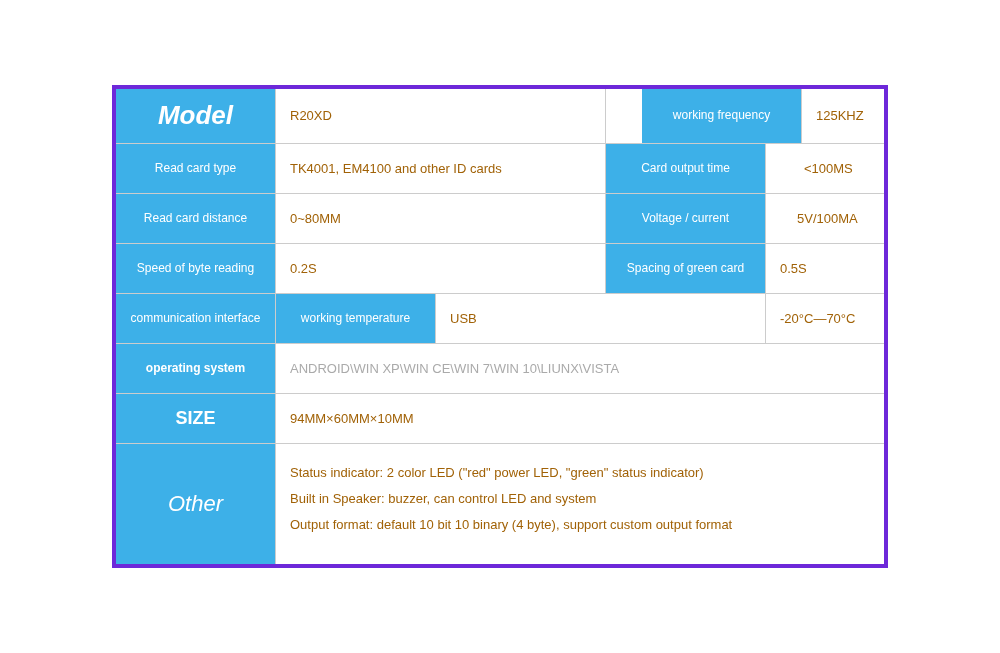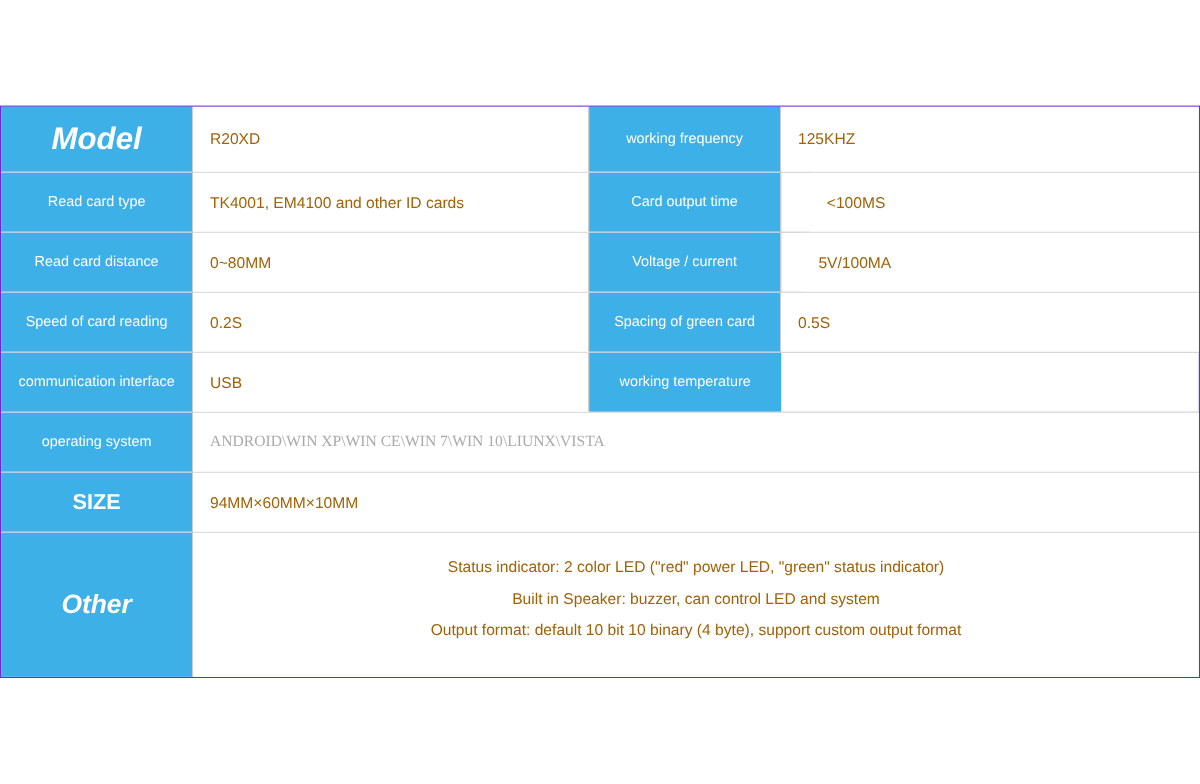--- a/index.html
+++ b/index.html
@@ -6,22 +6,22 @@
     body {
       font-family: Arial, sans-serif;
       background: #fff;
       display: flex;
       justify-content: center;
       align-items: center;
       min-height: 653px;
       width: 1000px;
     }
     .container {
-      border: 1px solid #6d28d9;
-      width: 1000px;
+      border: 4px solid #6d28d9;
+      width: 776px;
     }
     .row-wrapper {
       display: flex;
       border-bottom: 1px solid #ccc;
       min-height: 50px;
     }
     .row-wrapper:last-child {
       border-bottom: none;
     }
     .cell {
@@ -49,55 +49,56 @@
       padding-left: 14px;
     }
   </style>
 </head>
 <body>
 
 <div class="container" id="spec-container">
 <div class="row-wrapper">
       <div class="cell blue" style="width:160px;min-width:160px;font-size:26px;font-weight:bold;font-style:italic;">Model</div>
       <div class="cell white" style="width:330px;min-width:330px;">R20XD</div>
-      <div class="cell blue" style="width:160px;min-width:160px;font-size:12px;">working frequency</div>
+      <div class="cell blue" style="width:160px;min-width:160px;font-size:12px;margin-left:36px;">working frequency</div>
       <div class="cell white" style="flex:1;">125KHZ</div>
     </div>
     <div class="row-wrapper">
       <div class="cell blue" style="width:160px;min-width:160px;font-size:12px;">Read card type</div>
       <div class="cell white" style="width:330px;min-width:330px;">TK4001, EM4100 and other ID cards</div>
       <div class="cell blue" style="width:160px;min-width:160px;font-size:12px;">Card output time</div>
       <div class="cell white" style="flex:1;margin-left:24px;">&lt;100MS</div>
     </div>
     <div class="row-wrapper">
       <div class="cell blue" style="width:160px;min-width:160px;font-size:12px;">Read card distance</div>
       <div class="cell white" style="width:330px;min-width:330px;text-align:right;">0~80MM</div>
       <div class="cell blue" style="width:160px;min-width:160px;font-size:12px;text-align:right;">Voltage / current</div>
       <div class="cell white" style="flex:1;margin-left:17px;">5V/100MA</div>
     </div>
     <div class="row-wrapper">
-      <div class="cell blue" style="width:160px;min-width:160px;font-size:12px;">Speed of card reading</div>
+      <div class="cell blue" style="width:160px;min-width:160px;font-size:12px;">Speed of byte reading</div>
       <div class="cell white" style="width:330px;min-width:330px;">0.2S</div>
       <div class="cell blue" style="width:160px;min-width:160px;font-size:12px;">Spacing of green card</div>
       <div class="cell white" style="flex:1;">0.5S</div>
     </div>
     <div class="row-wrapper">
       <div class="cell blue" style="width:160px;min-width:160px;font-size:12px;">communication interface</div>
+      <div class="cell blue" style="width:160px;min-width:160px;font-size:12px;">working temperature</div>
       <div class="cell white" style="width:330px;min-width:330px;">USB</div>
-      <div class="cell blue" style="width:160px;min-width:160px;font-size:12px;">working temperature</div>
+      <div class="cell white" style="flex:1;">-20°C—70°C</div>
     </div>
     <div class="row-wrapper">
-      <div class="cell blue" style="width:160px;min-width:160px;font-size:12px;">operating system</div>
-      <div class="cell white" style="flex:1;color:#aaa;font-family:Liberation Serif, serif;">ANDROID\WIN XP\WIN CE\WIN 7\WIN 10\LIUNX\VISTA</div>
+      <div class="cell blue" style="width:160px;min-width:160px;font-size:12px;font-weight:bold;">operating system</div>
+      <div class="cell white" style="flex:1;color:#aaa;">ANDROID\WIN XP\WIN CE\WIN 7\WIN 10\LIUNX\VISTA</div>
     </div>
     <div class="row-wrapper">
       <div class="cell blue" style="width:160px;min-width:160px;font-size:18px;font-weight:bold;">SIZE</div>
       <div class="cell white" style="flex:1;">94MM×60MM×10MM</div>
     </div>
     <div class="row-wrapper" style="min-height: 120px;">
-      <div class="cell blue" style="width:160px;min-width:160px;font-size:22px;font-weight:bold;font-style:italic;">Other</div>
-      <div class="cell white" style="flex: 1 1 0%; flex-direction: column; align-items: center; line-height: 2; padding: 16px 14px; display: flex;">
+      <div class="cell blue" style="width:160px;min-width:160px;font-size:22px;font-weight:normal;font-style:italic;">Other</div>
+      <div class="cell white" style="flex: 1 1 0%; flex-direction: column; align-items: flex-start; line-height: 2; padding: 16px 14px; display: flex;">
         <div>Status indicator: 2 color LED ("red" power LED, "green" status indicator)</div>
         <div>Built in Speaker: buzzer, can control LED and system</div>
         <div>Output format: default 10 bit 10 binary (4 byte), support custom output format</div>
       </div>
     </div>
   </div>
 
 </body></html>

